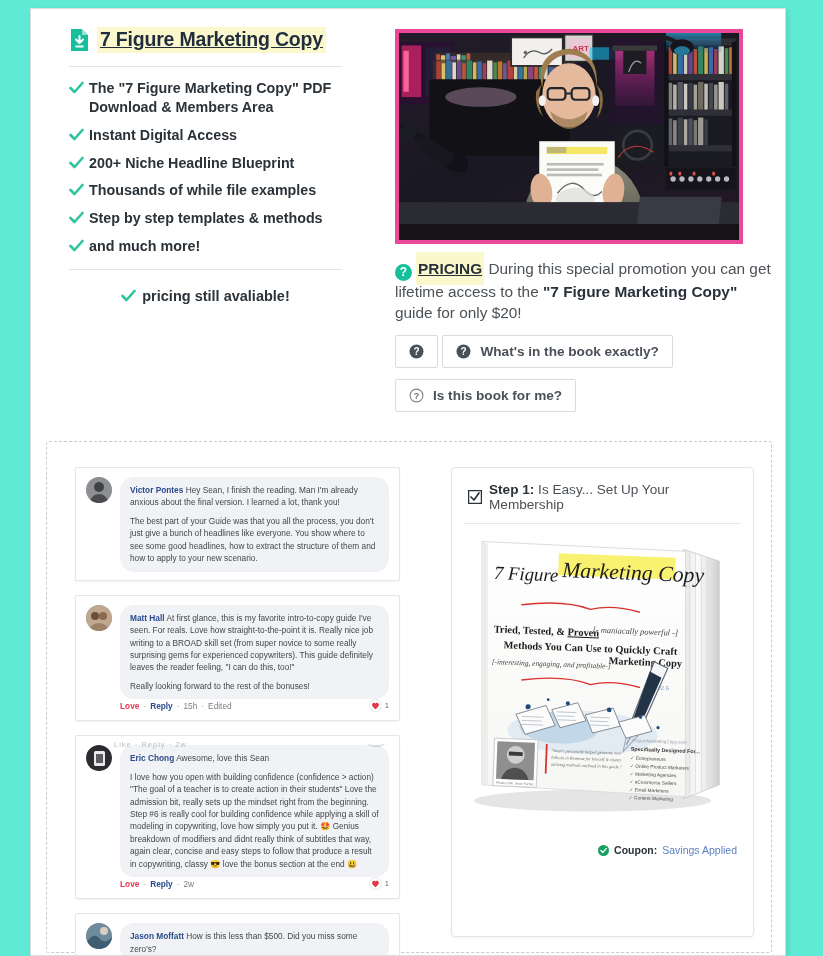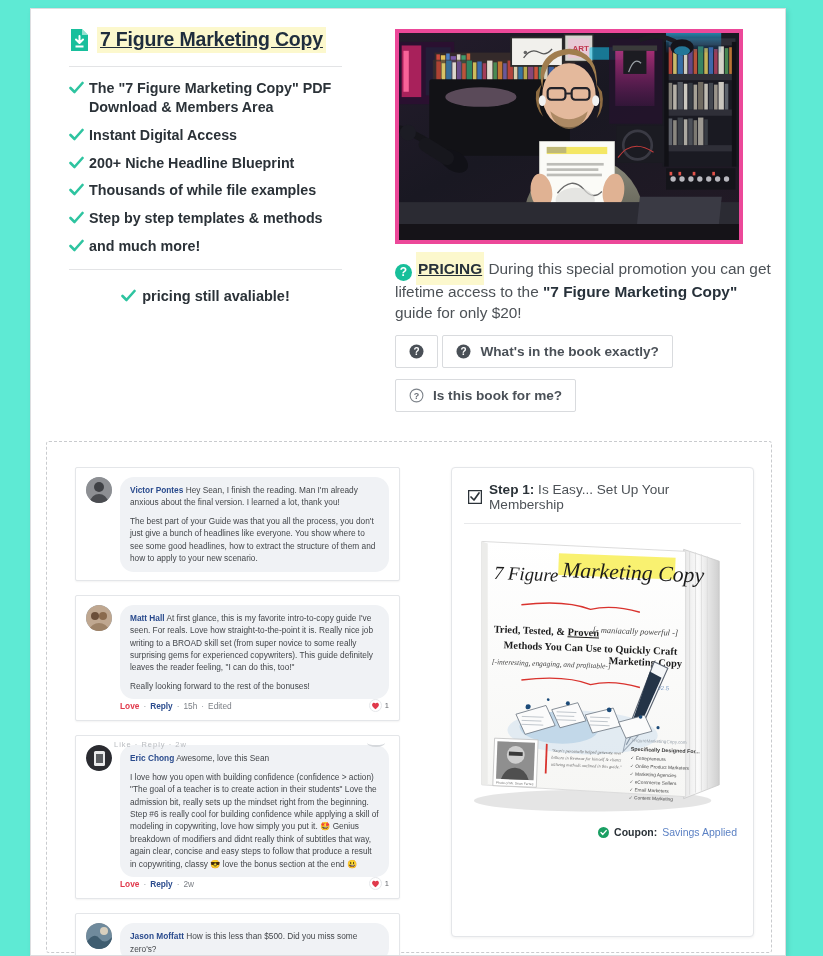--- a/index.html
+++ b/index.html
@@ -178,21 +178,21 @@
 
   .cta {
     display: flex; align-items: center; justify-content: center; gap: 12px;
     background: #16a04c; color: #fff;
     font-size: 16.5px; font-weight: bold;
     height: 40px; border-radius: 3px; cursor: pointer;
     margin-top: 4px;
   }
   .cta .arrow { width: 19px; height: 19px; }
   .coupon {
-    margin-top: 6px; text-align: right;
+    margin-top: 24px; text-align: right;
     font-size: 10.5px; color: #2a4b8d;
     display: flex; align-items: center; justify-content: flex-end; gap: 5px;
   }
   .coupon .cc { width: 11px; height: 11px; flex: 0 0 auto; }
   .coupon b { color: #2b3238; }
   .coupon .applied { color: #5b81c4; }
 </style>
 </head>
 <body>
 

